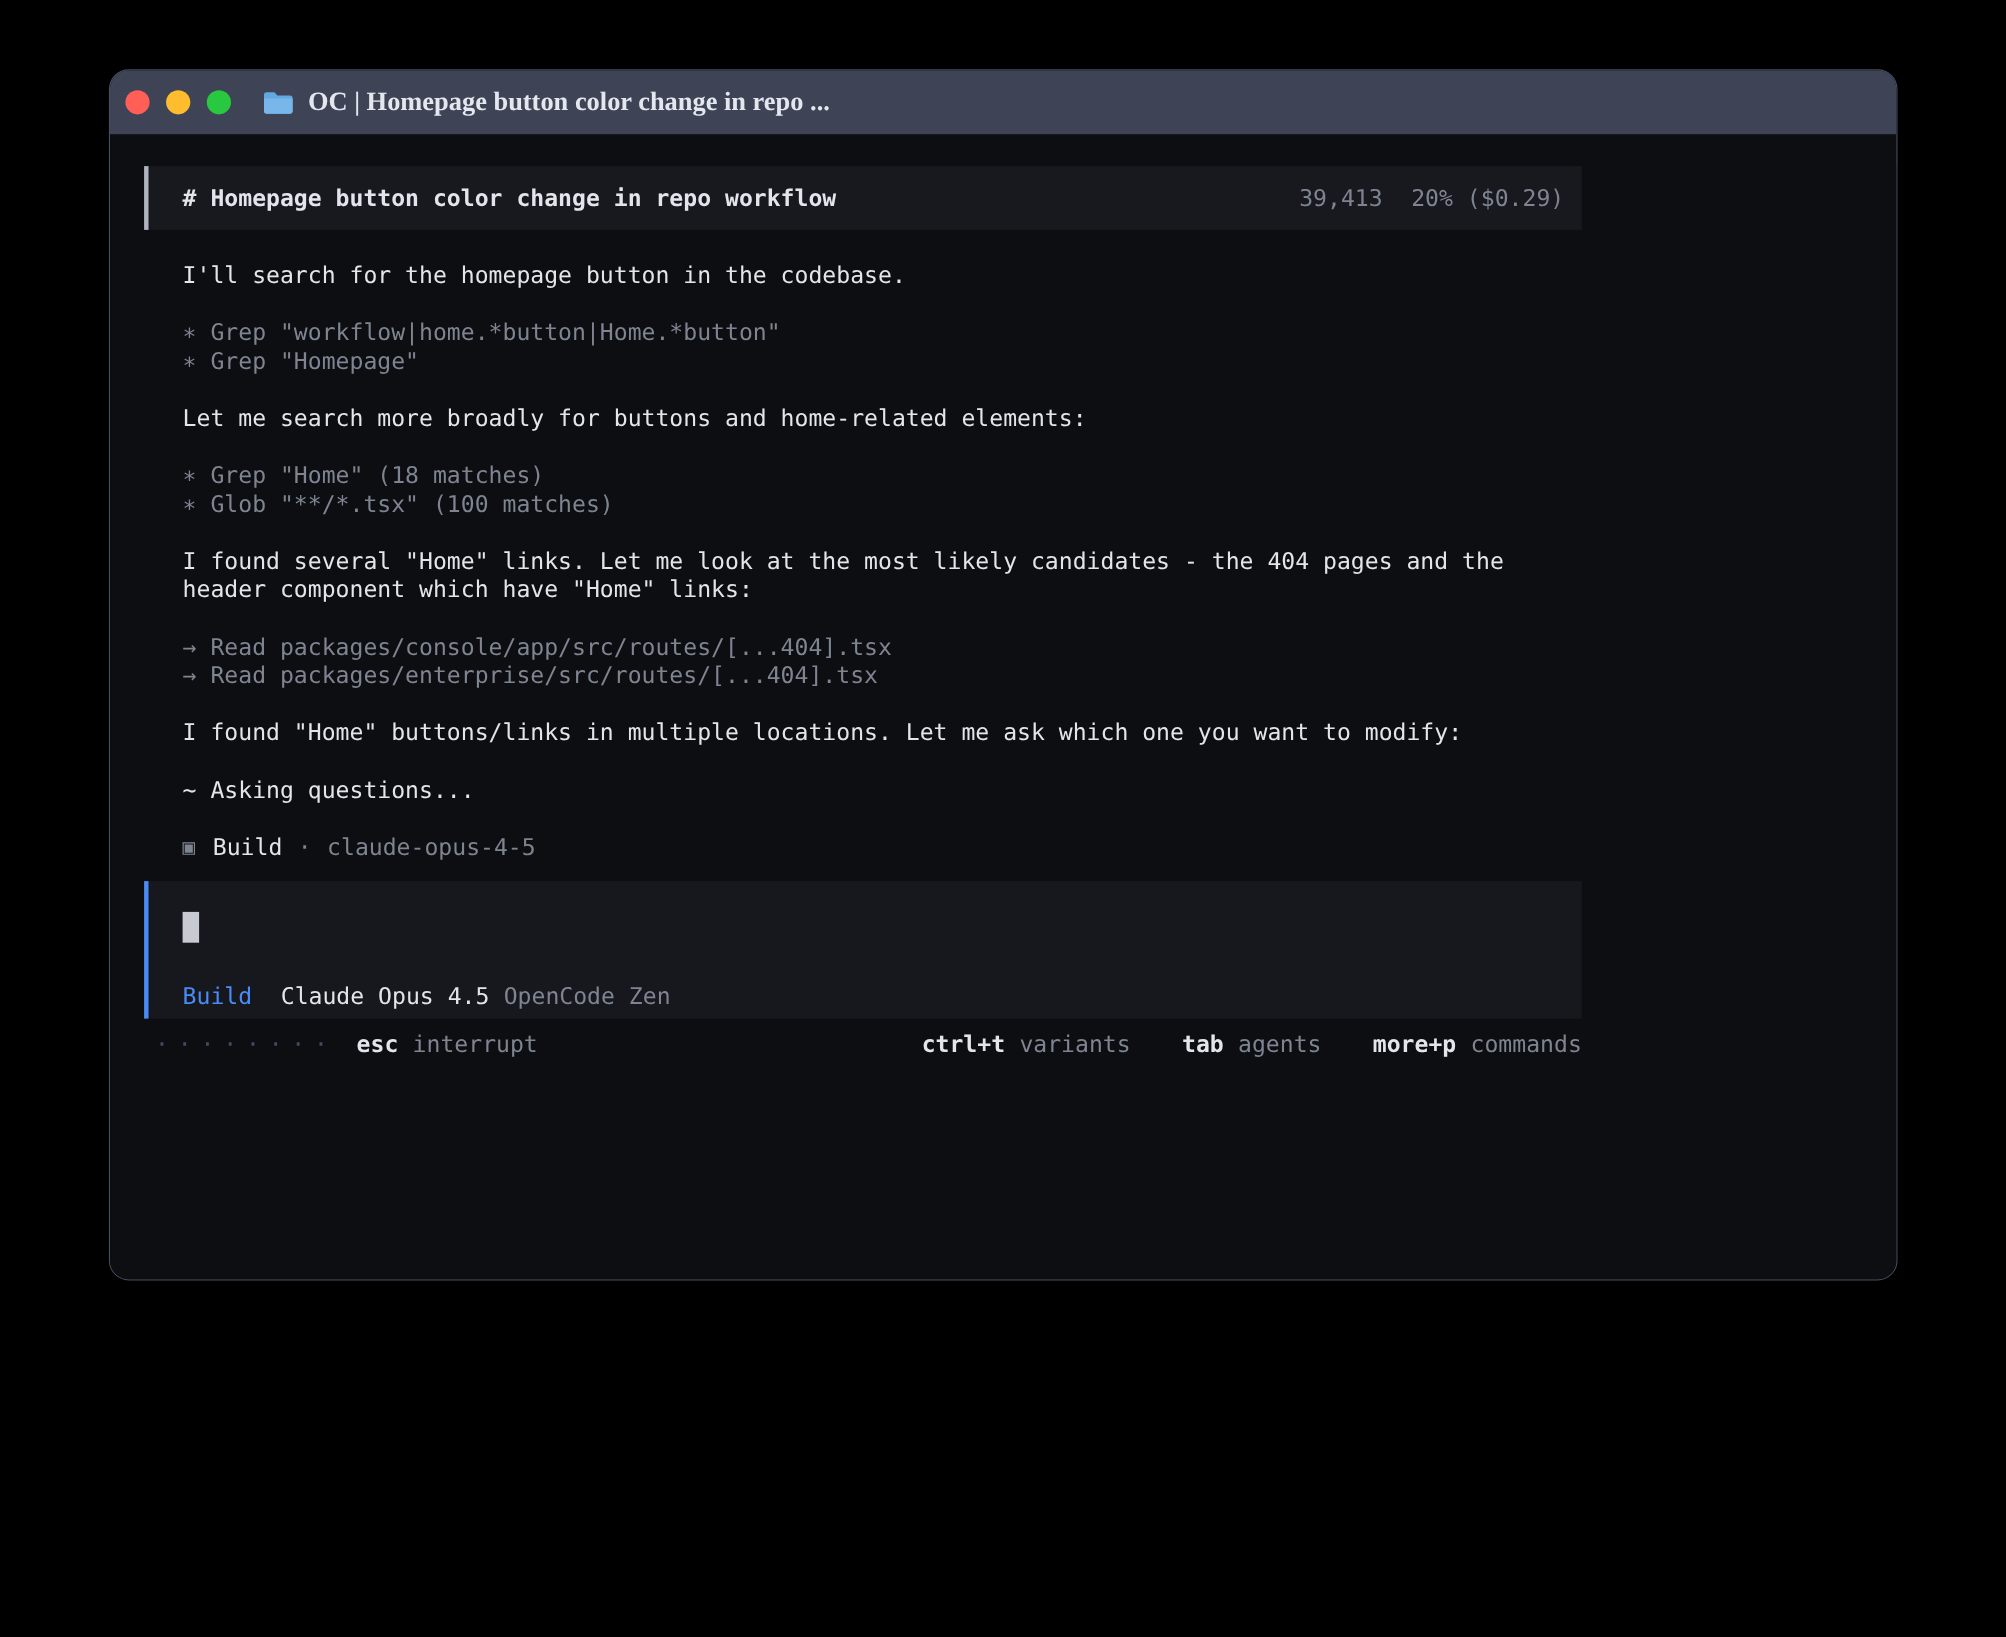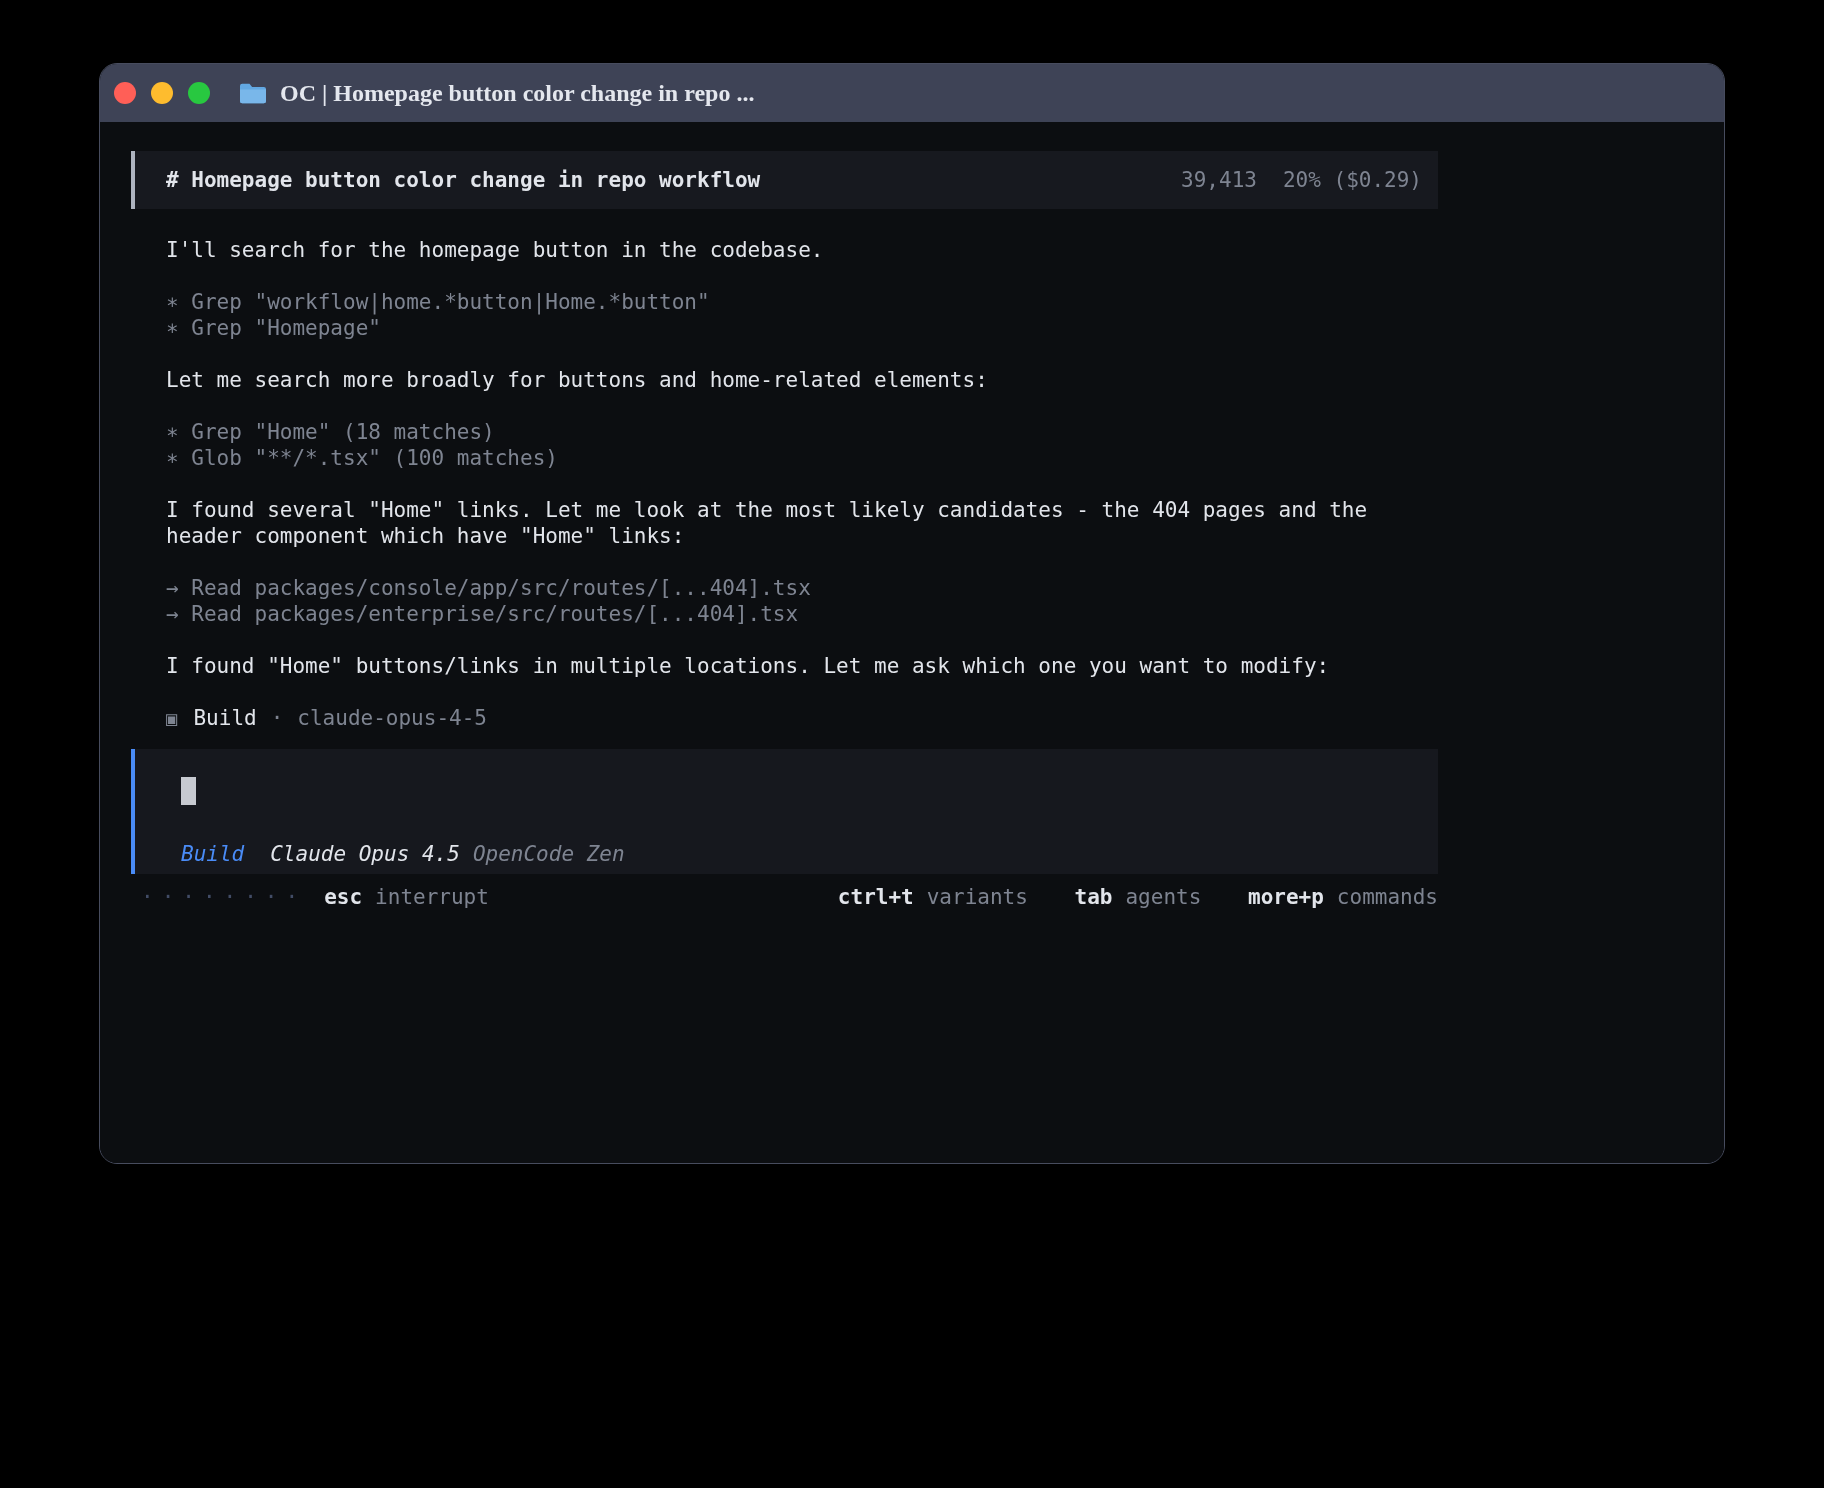--- a/index.html
+++ b/index.html
@@ -76,22 +76,21 @@
 
   .agent-line { display:flex; align-items:center; }
   .agent-icon { color:var(--text-muted); margin-right:16px; font-size:19px; }
   .agent-name { color:var(--text-primary); margin-right:14px; }
   .agent-sep { color:var(--text-muted); margin-right:14px; }
   .agent-model { color:var(--text-muted); }
 
   .input-box {
     margin-top:18px; height:125px; background:var(--input-bg);
     border-left:4px solid var(--accent-blue);
-    padding:28px 0 0 46px;
-    font-style:italic;
+    padding:28px 0 0 31px;
   }
   .cursor { width:15px; height:28px; background:var(--cursor); }
   .input-footer { margin-top:36px; line-height:26px; }
   .mode { color:var(--accent-blue); margin-right:26px; }
   .model { color:var(--text-primary); margin-right:13px; }
   .provider { color:var(--text-muted); }
 
   .status-bar {
     margin-top:10px; height:26px; padding-left:10px;
     display:flex; align-items:center; justify-content:space-between;
@@ -159,20 +158,23 @@
 
         <div class="group muted">
           <p>→ Read packages/console/app/src/routes/[...404].tsx</p>
           <p>→ Read packages/enterprise/src/routes/[...404].tsx</p>
         </div>
 
         <div class="group">
           <p>I found "Home" buttons/links in multiple locations. Let me ask which one you want to modify:</p>
         </div>
 
+        <div class="group">
+          <p>~ Asking questions...</p>
+        </div>
 
         <div class="agent-line">
           <span class="agent-icon">▣</span>
           <span class="agent-name">Build</span>
           <span class="agent-sep">·</span>
           <span class="agent-model">claude-opus-4-5</span>
         </div>
 
       </div>
 

